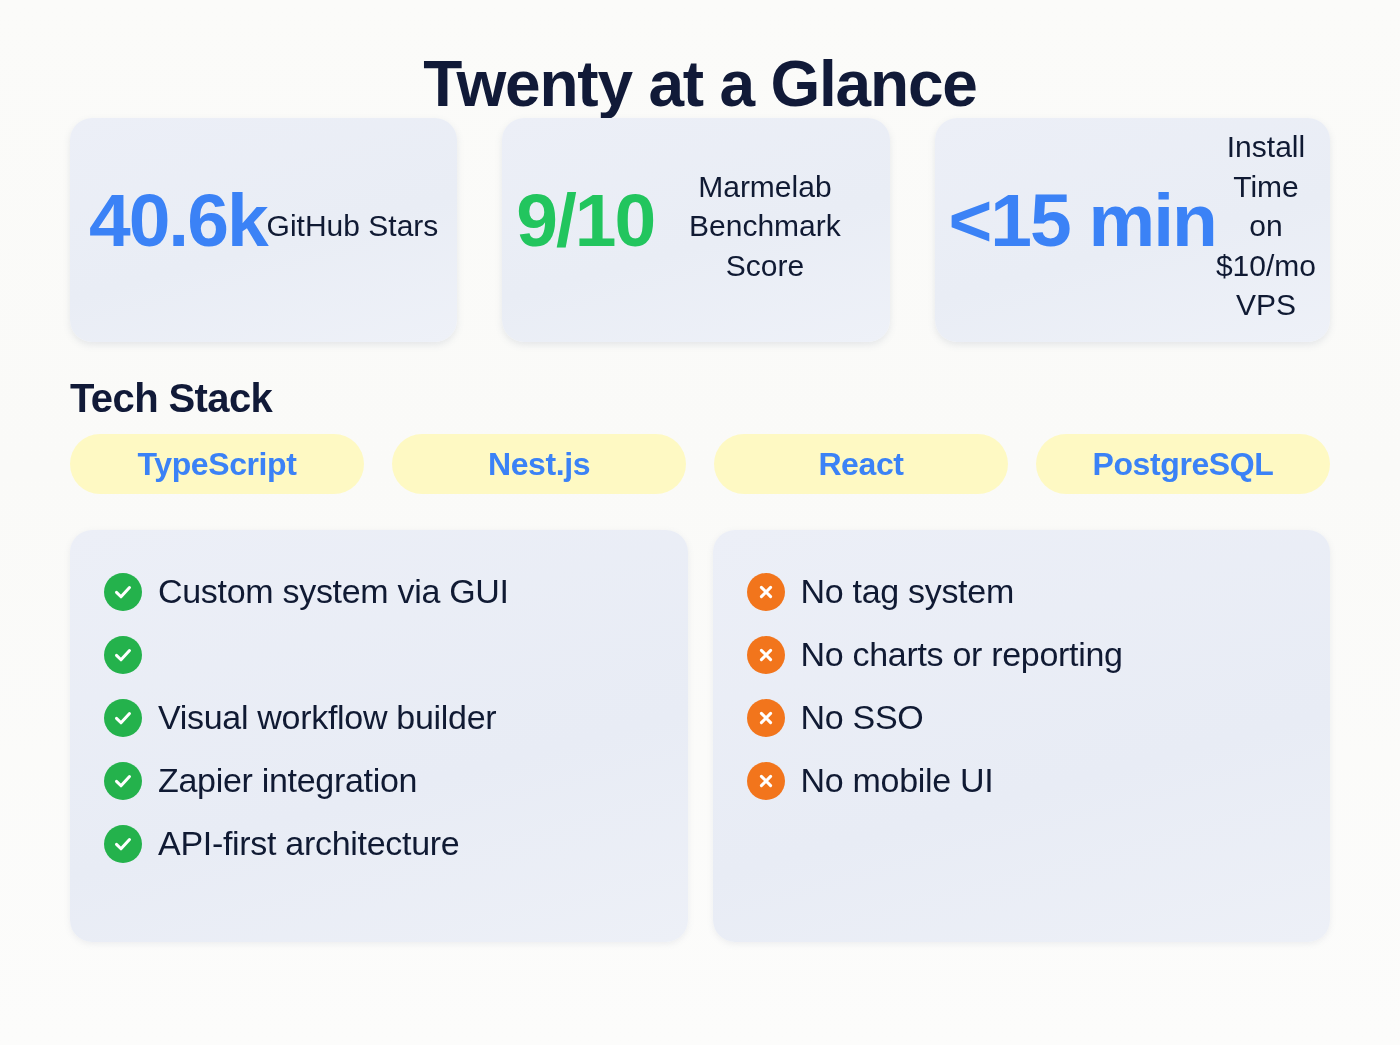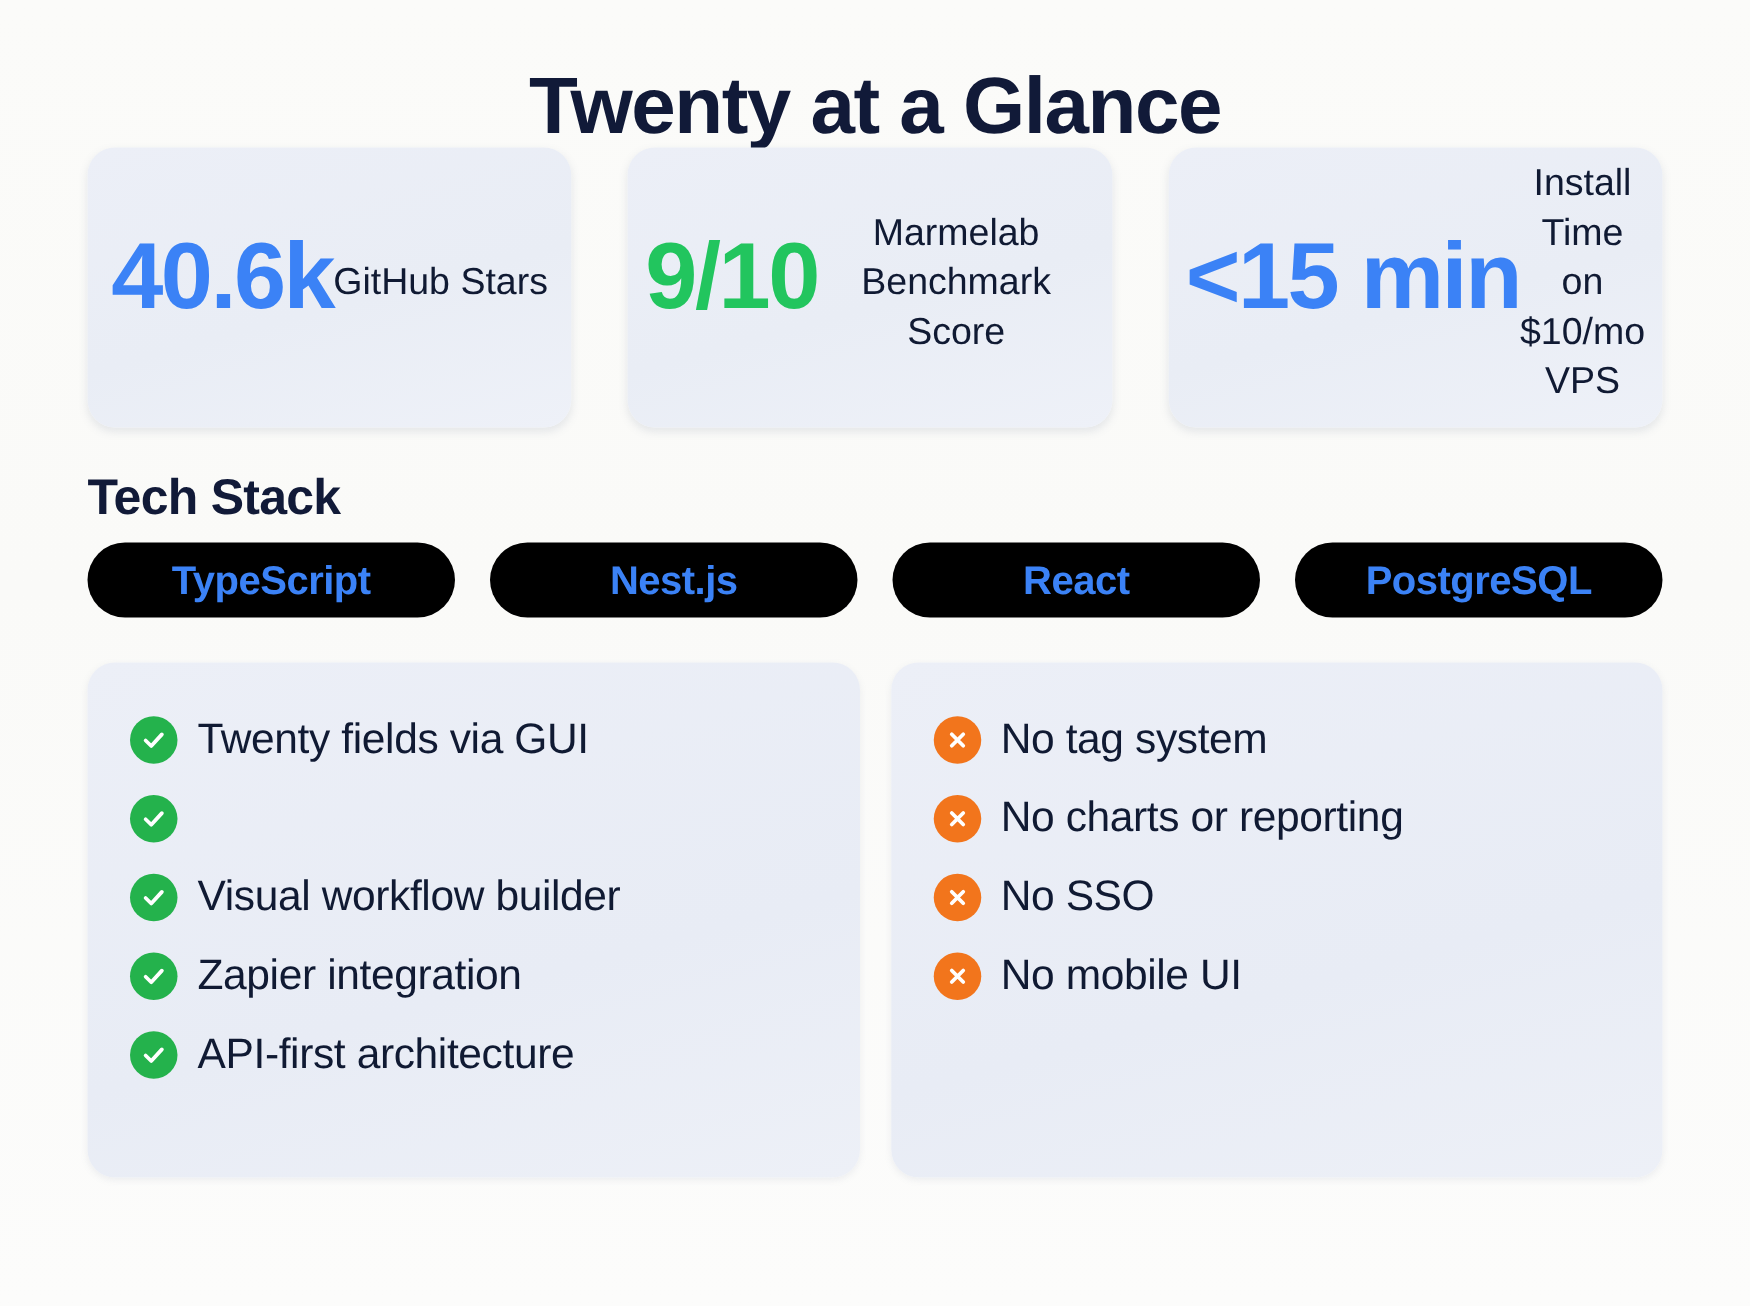--- a/index.html
+++ b/index.html
@@ -85,21 +85,21 @@
 
   .pill-row {
     display: flex;
     justify-content: space-between;
     height: 60px;
     gap: 28px;
   }
 
   .pill {
     flex: 1 1 0;
-    background: #000000;
+    background: #fef9c3;
     border-radius: 30px;
     display: flex;
     align-items: center;
     justify-content: center;
     font-size: 32px;
     font-weight: 700;
     color: #3b82f6;
     letter-spacing: -0.4px;
   }
 
@@ -200,21 +200,21 @@
   <div class="panels-row">
 
     <div class="panel">
       <ul class="item-list">
         <li class="item">
           <span class="item-icon check">
             <svg width="22" height="22" viewBox="0 0 22 22">
                 <path d="M4.5 11.4 L9 15.8 L17.5 6.5" fill="none" stroke="#ffffff" stroke-width="3" stroke-linecap="round" stroke-linejoin="round"></path>
               </svg>
           </span>
-          <span class="item-text">Twenty fields via GUI</span>
+          <span class="item-text">Custom system via GUI</span>
         </li>
         <li class="item">
           <span class="item-icon check">
             <svg width="22" height="22" viewBox="0 0 22 22">
                 <path d="M4.5 11.4 L9 15.8 L17.5 6.5" fill="none" stroke="#ffffff" stroke-width="3" stroke-linecap="round" stroke-linejoin="round"></path>
               </svg>
           </span>
         </li>
         <li class="item">
           <span class="item-icon check">

